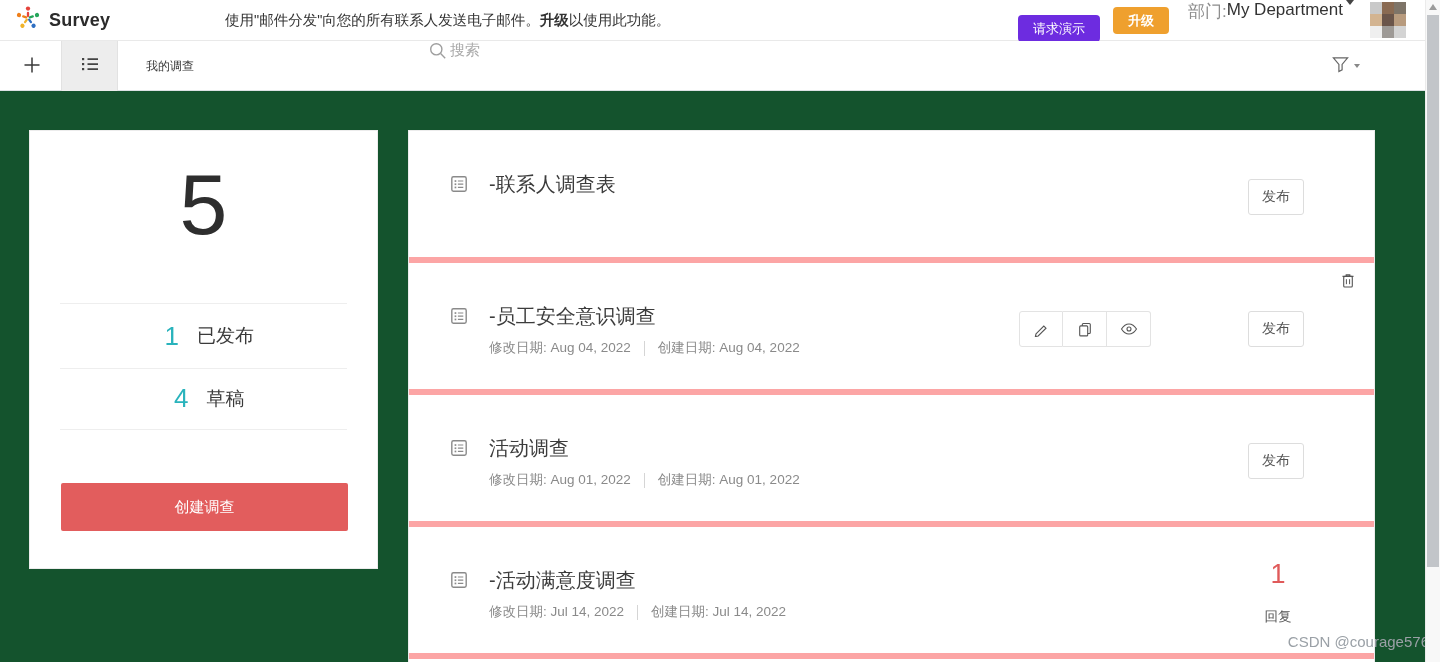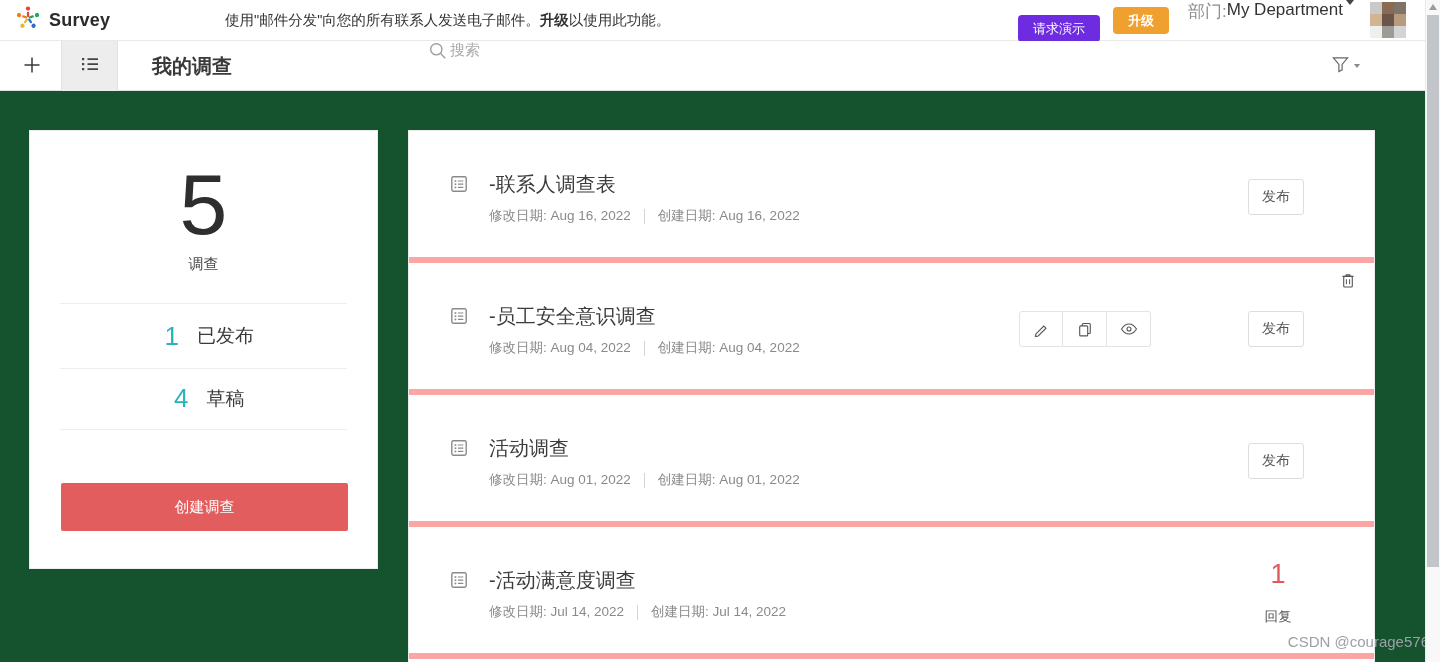--- a/index.html
+++ b/index.html
@@ -23,21 +23,21 @@
   .avatar { position:absolute; left:1370px; top:2px; width:36px; height:36px; display:grid; grid-template-columns:1fr 1fr 1fr; grid-template-rows:1fr 1fr 1fr; overflow:hidden; }
   .avatar i { display:block; }
   .a1{background:#c9c9c9}.a2{background:#8a6a52}.a3{background:#7e7468}
   .a4{background:#d3b491}.a5{background:#6b554a}.a6{background:#b89b7e}
   .a7{background:#efefef}.a8{background:#9e9a96}.a9{background:#d4d4d4}
 
   
   .toolbar { position:absolute; left:0; top:41px; width:1440px; height:50px; background:#fff; border-bottom:1px solid #dde1e4; }
   .plus-btn { position:absolute; left:12px; top:0; width:40px; height:50px; display:flex; align-items:center; justify-content:center; cursor:pointer; background:none; border:none; }
   .view-tab { position:absolute; left:61px; top:0; width:57px; height:50px; background:#ededed; border-left:1px solid #e2e2e2; border-right:1px solid #e2e2e2; display:flex; align-items:center; justify-content:center; cursor:pointer; }
-  .page-title { position:absolute; left:152px; top:0; height:50px; line-height:50px; font-size:20px; color:#3a3a3a;font-weight:bold; }
+  .page-title { position:absolute; left:146px; top:0; height:50px; line-height:50px; font-size:12px; color:#3a3a3a; }
   .search-wrap { position:absolute; left:428px; top:0; height:50px; display:flex; align-items:flex-start; gap:2px; }
   .search-input { border:none; outline:none; font-size:15px; color:#555; width:300px; background:transparent; font-family:inherit; }
   .search-input::placeholder { color:#aaa; }
   .filter-wrap { position:absolute; left:1331px; top:0; height:50px; display:flex; align-items:center; gap:4px; cursor:pointer; }
   .caret-sm { width:0; height:0; border-left:3.5px solid transparent; border-right:3.5px solid transparent; border-top:4.5px solid #888; }
 
   
   .summary-card { position:absolute; left:29px; top:130px; width:349px; height:439px; background:#fff; border:1px solid #ececec; }
   .total-count { position:absolute; left:0; top:30px; width:100%; text-align:center; font-size:86px; line-height:1; color:#2e2e2e; }
   .total-label { position:absolute; left:0; top:124px; width:100%; text-align:center; font-size:15px; color:#4a4a4a; }
@@ -167,21 +167,20 @@
         <svg width="19" height="19" viewBox="0 0 19 19">
             <path d="M2.4 2.8h14.2l-5.5 6.6v5.5l-3.2 1.7V9.4z" fill="none" stroke="#666" stroke-width="1.2"></path>
           </svg>
       </span>
       <span class="caret-sm"></span>
     </div>
   </div>
 
   <aside class="summary-card">
     <div class="total-count">5</div>
-    <div class="total-label">调查</div>
     <div class="sum-div d1"></div>
     <div class="stat-row s1">
       <span class="stat-count">1</span>
       <span class="stat-label">已发布</span>
     </div>
     <div class="sum-div d2"></div>
     <div class="stat-row s2">
       <span class="stat-count">4</span>
       <span class="stat-label">草稿</span>
     </div>
@@ -195,25 +194,20 @@
       <span class="doc-icon">
         <svg width="20" height="20" viewBox="0 0 20 20">
             <rect x="2.8" y="2.8" width="14.4" height="14.4" rx="1.6" fill="#fff" stroke="#8a8a8a" stroke-width="1.4"></rect>
             <rect x="5.6" y="6.2" width="1.7" height="1.7" fill="#8a8a8a"></rect>
             <rect x="5.6" y="9.4" width="1.7" height="1.7" fill="#8a8a8a"></rect>
             <rect x="5.6" y="12.6" width="1.7" height="1.7" fill="#8a8a8a"></rect>
             <path d="M8.9 7h5.4M8.9 10.2h5.4M8.9 13.4h5.4" stroke="#8a8a8a" stroke-width="1.2"></path>
           </svg>
       </span>
       <div class="row-title">-联系人调查表</div>
-      <div class="row-dates">
-        <span>修改日期: Aug 16, 2022</span>
-        <span class="vsep"></span>
-        <span>创建日期: Aug 16, 2022</span>
-      </div>
       <button class="publish-btn">发布</button>
     </div>
 
     <div class="row">
       <button class="trash-btn">
         <svg width="16" height="17" viewBox="0 0 16 17">
             <path d="M2.5 4.4h11M6.2 4.4V2.9h3.6v1.5" fill="none" stroke="#555" stroke-width="1.1"></path>
             <rect x="3.7" y="4.4" width="8.6" height="10.6" rx="1" fill="none" stroke="#555" stroke-width="1.1"></rect>
             <path d="M6.4 7.2v5M9.6 7.2v5" stroke="#555" stroke-width="1"></path>
           </svg>

